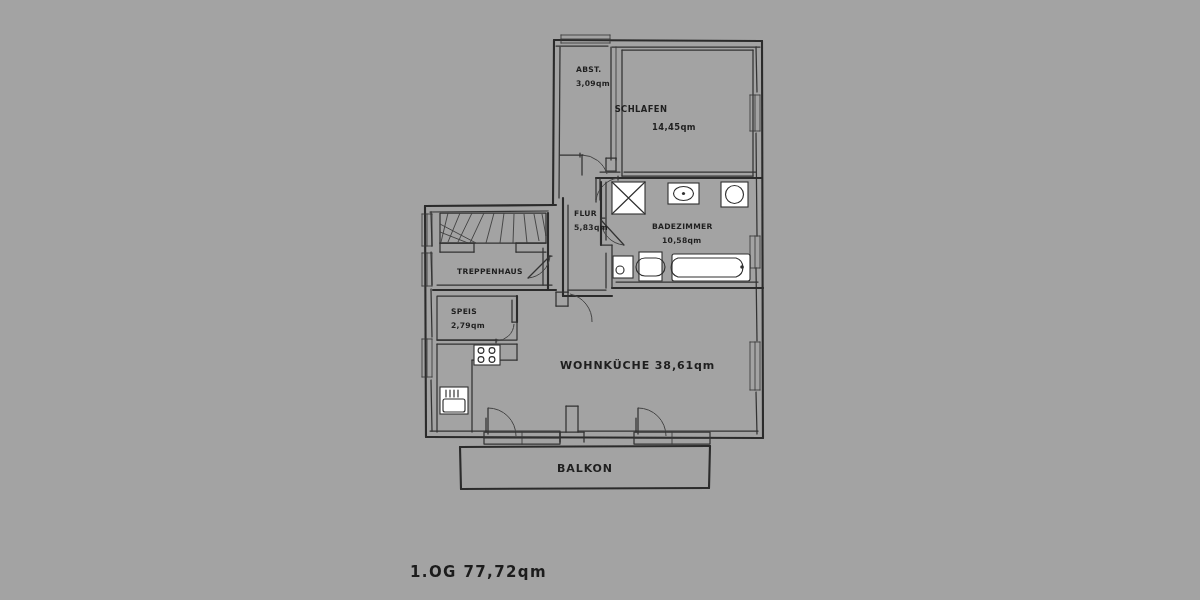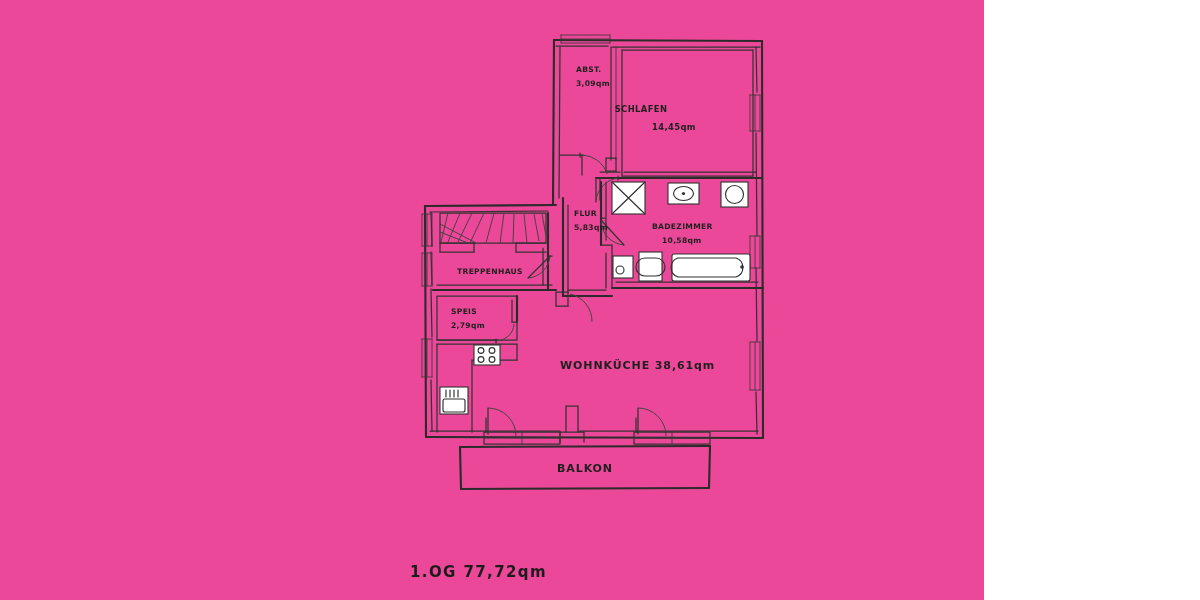--- a/index.html
+++ b/index.html
@@ -8,23 +8,23 @@
     background: #ffffff;
   }
   body {
     width: 1200px;
     height: 600px;
     overflow: hidden;
     font-family: "Liberation Sans", sans-serif;
   }
   #plan-root {
     position: relative;
-    width: 984px;
+    width: 1200px;
     height: 600px;
-    background: #ec4899;
+    background: #a3a3a3;
   }
   #floorplan-svg {
     position: absolute;
     left: 0;
     top: 0;
     width: 1200px;
     height: 600px;
   }
   
   .wall {

